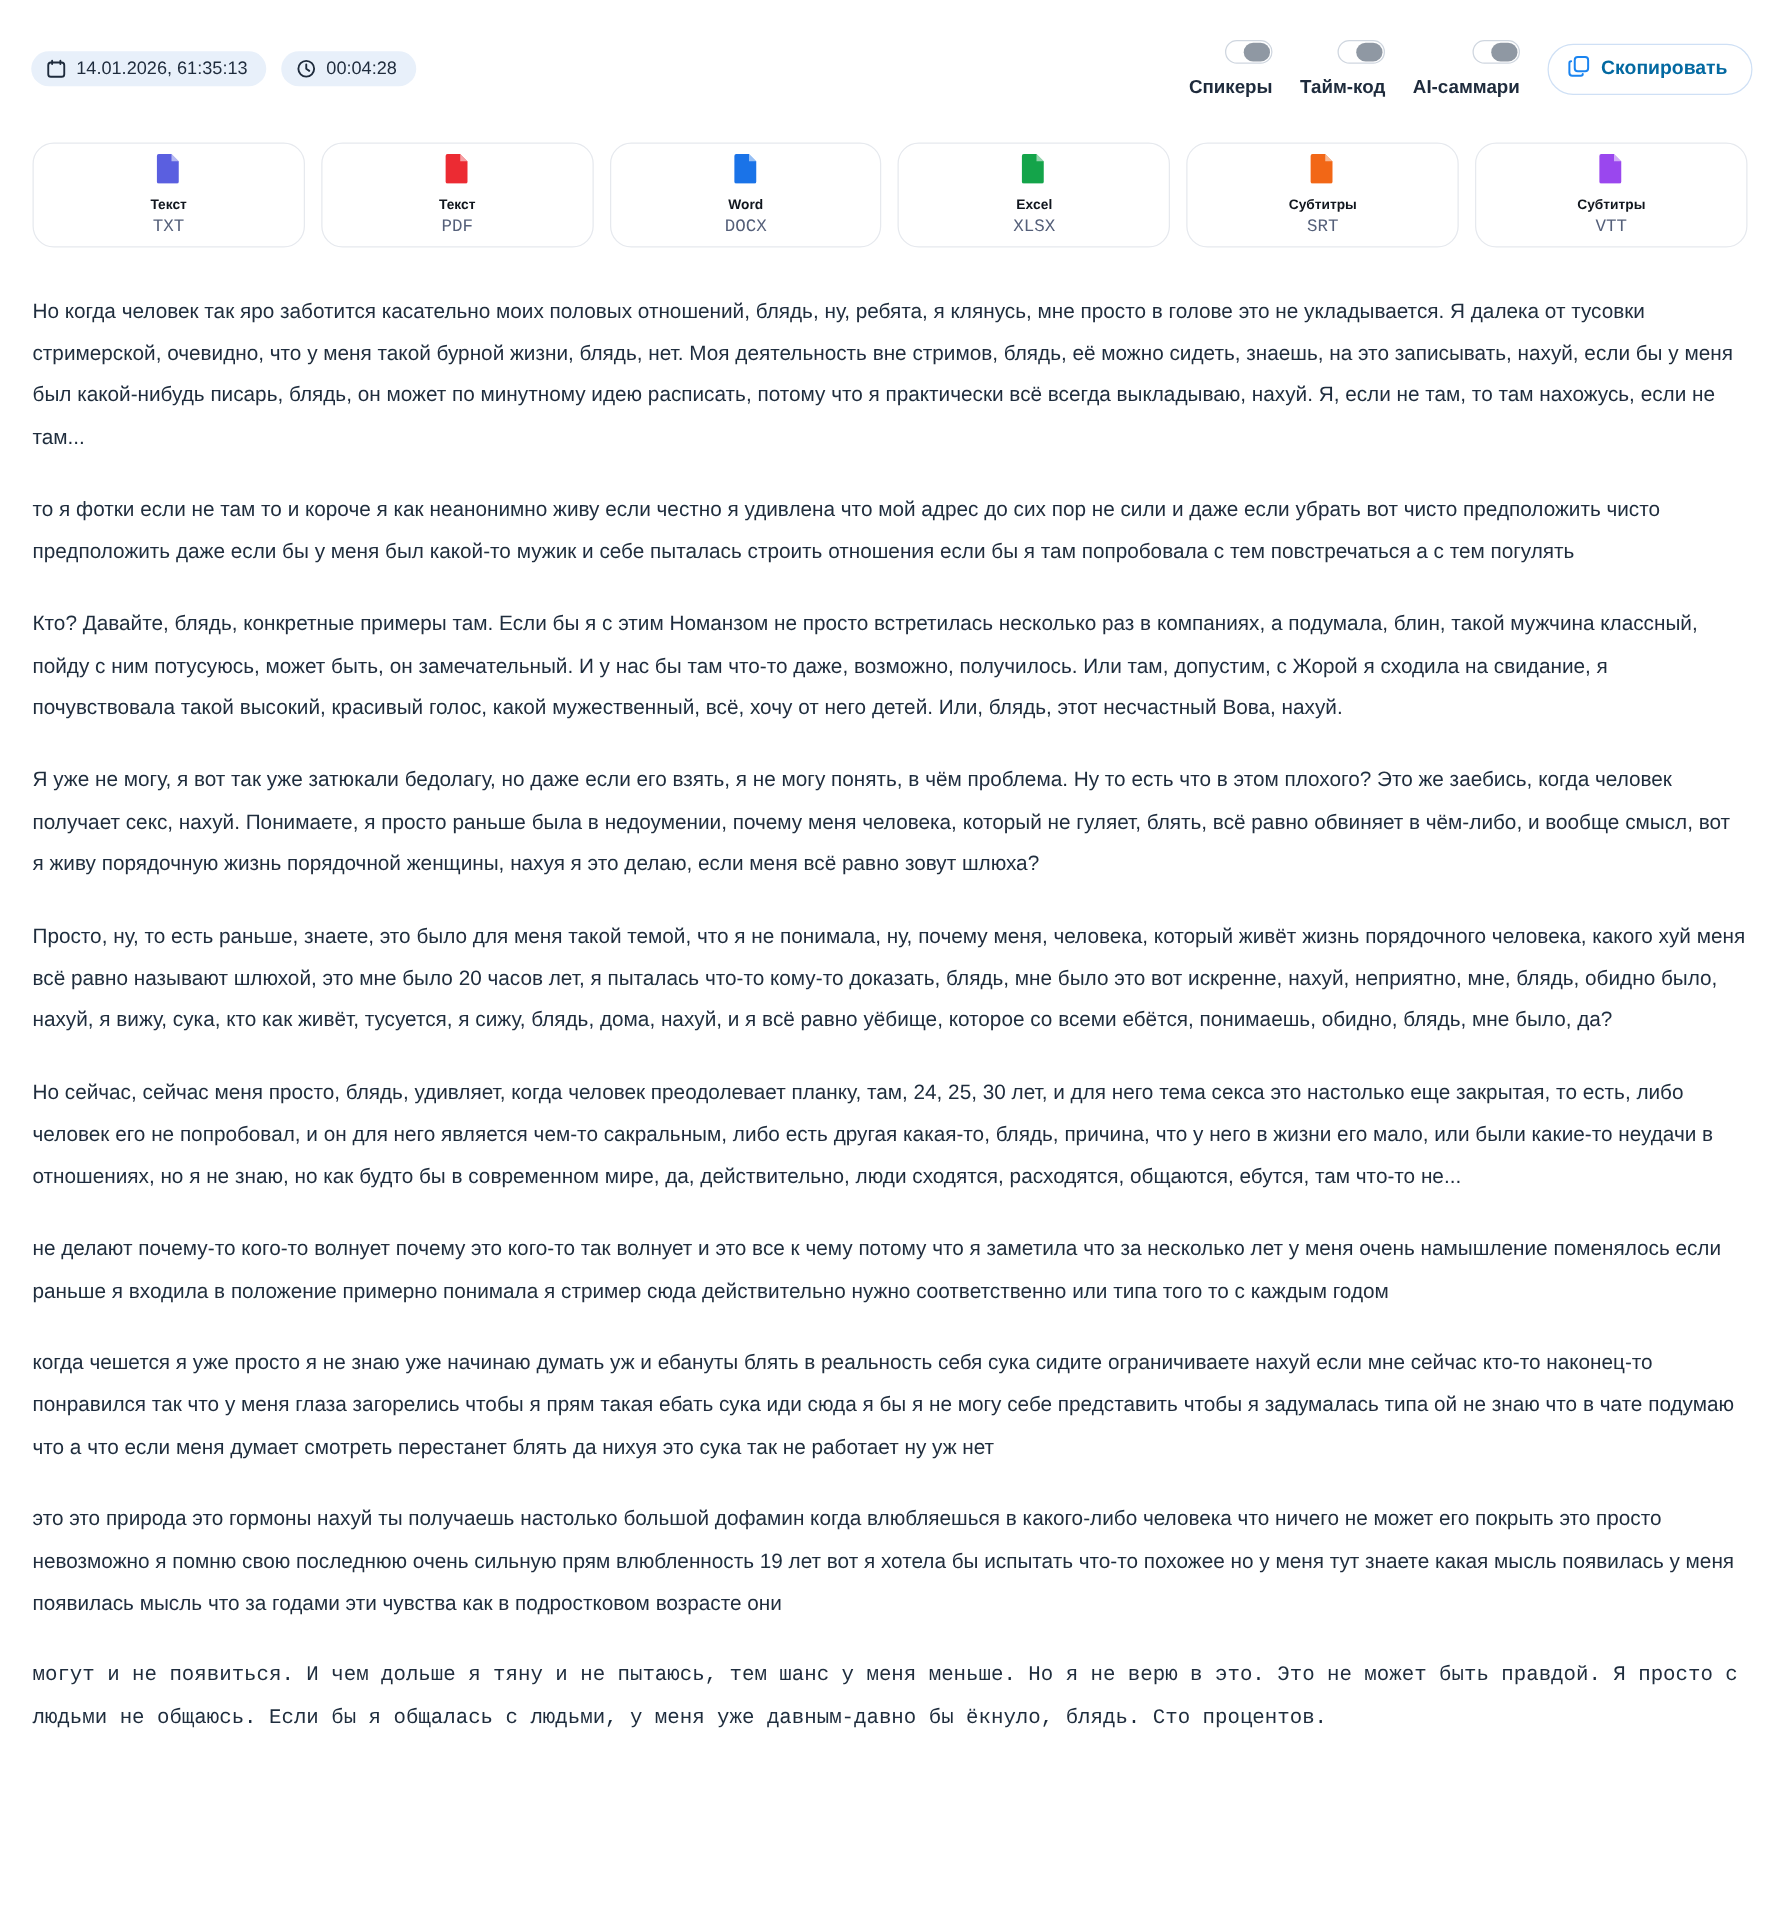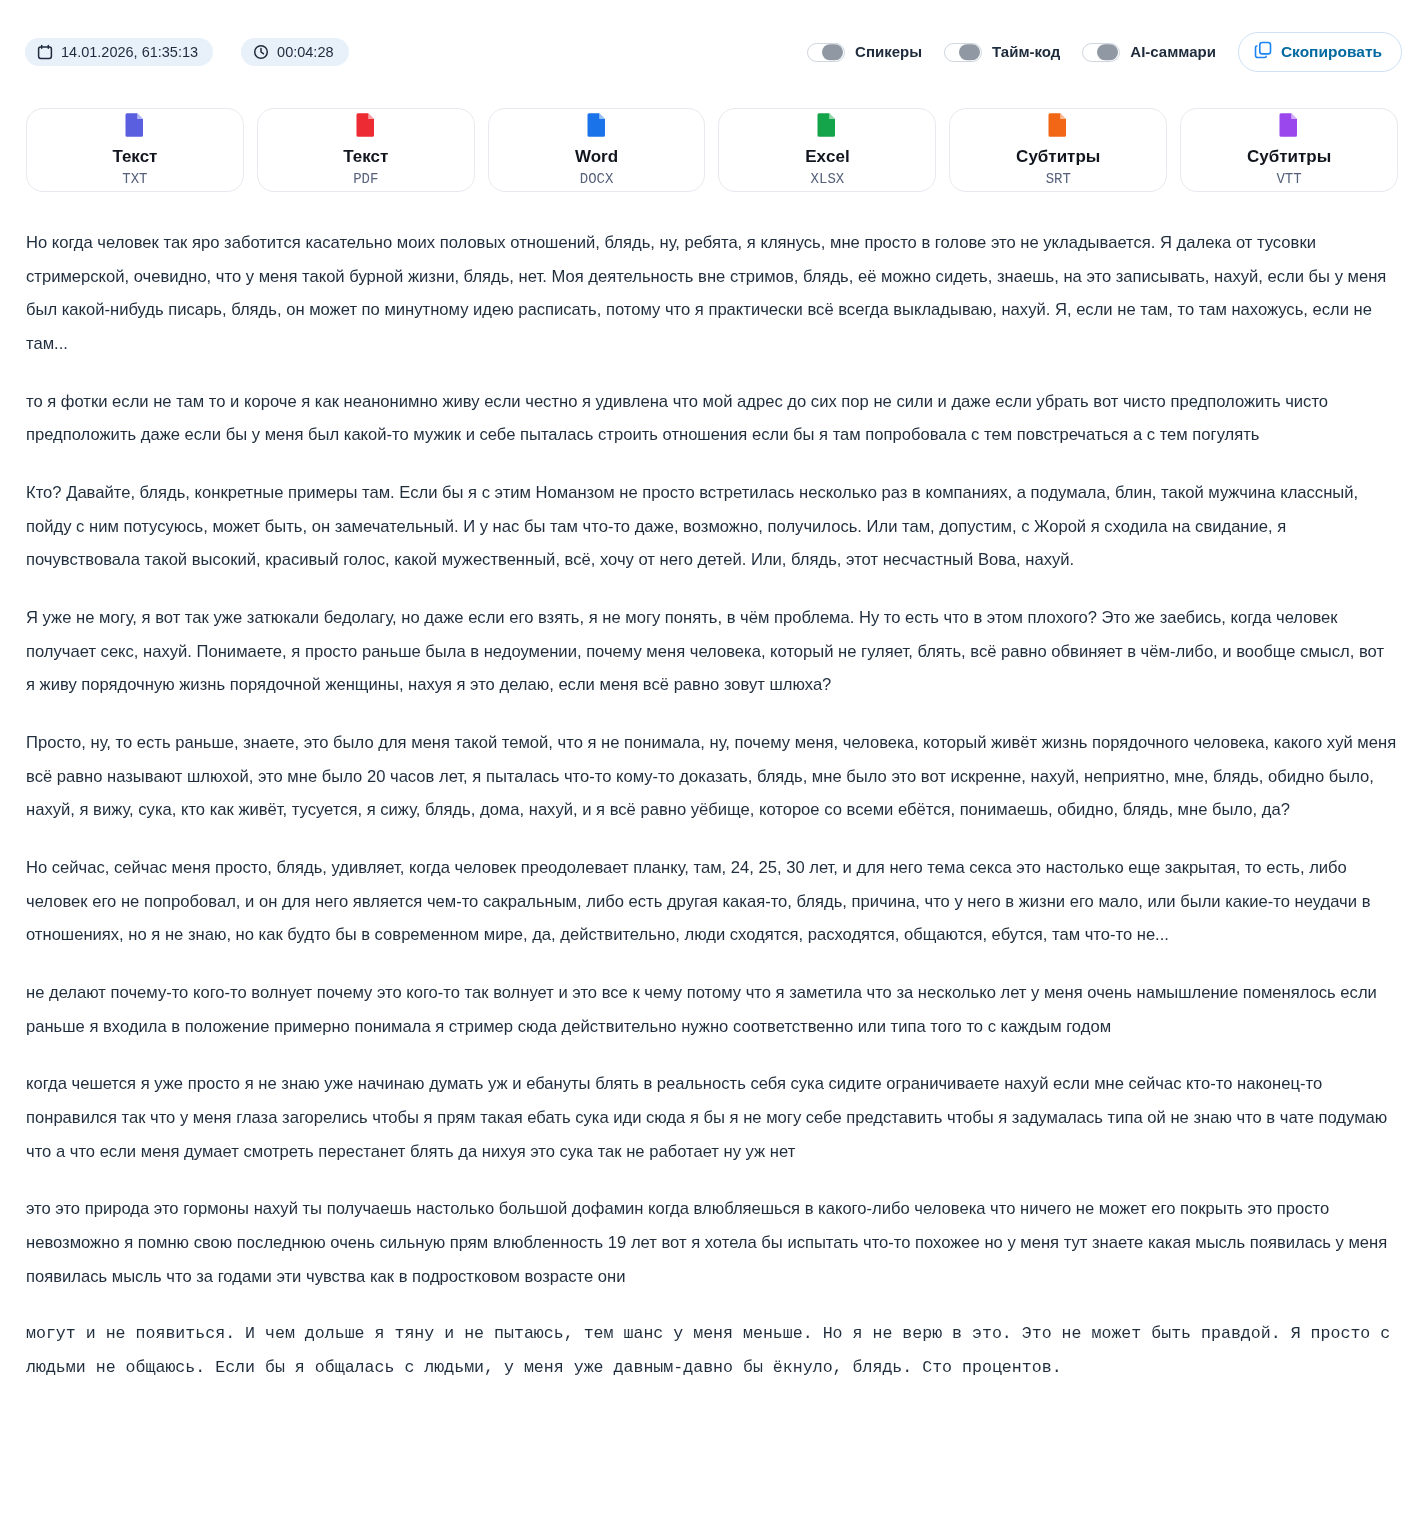--- a/index.html
+++ b/index.html
@@ -19,37 +19,37 @@
     color: #11161e;
     line-height: 1.15;
     margin: 4px 0 0 3px;
   }
   .header-row {
     display: flex;
     align-items: center;
     justify-content: space-between;
     margin-top: 14px;
   }
-  .meta-group { display: flex; gap: 28px; margin-left: 3px; }
+  .meta-group { display: flex; gap: 12px; margin-left: 3px; }
   .meta-chip {
     display: inline-flex;
     align-items: center;
     gap: 8px;
     background: #e8f0fa;
     color: #1e2b3c;
     border-radius: 999px;
     padding: 6px 15px 6px 12px;
     font-size: 14.5px;
     line-height: 1;
     white-space: nowrap;
   }
   .meta-chip svg { display: block; }
 
   .controls { display: flex; align-items: center; gap: 22px; }
-  .toggle-wrap { display: inline-flex; align-items: flex-start; gap: 10px; }
+  .toggle-wrap { display: inline-flex; align-items: flex-end; gap: 10px; flex-direction: column; }
   .toggle {
     width: 38px; height: 19px;
     border-radius: 999px;
     background: #ffffff;
     border: 1.5px solid #cfd6df;
     position: relative;
     flex: none;
   }
   .toggle .knob {
     position: absolute;
@@ -91,21 +91,21 @@
     border-radius: 17px;
     height: 84px;
     display: flex;
     flex-direction: column;
     align-items: center;
     justify-content: center;
     gap: 3px;
     cursor: pointer;
   }
   .card .doc-icon { margin-bottom: 3px; }
-  .card .card-title { font-size: 17px; font-weight: bold; color: #11161e; line-height: 1.2; }
+  .card .card-title { font-size: 11px; font-weight: bold; color: #11161e; line-height: 1.2; }
   .card .card-sub { font-size: 14px; color: #55607a; line-height: 1.2; font-family: Liberation Mono, monospace; }
 
   
   .transcript { margin-top: 34px; padding: 0 5px 30px 4px; }
   .transcript p {
     font-size: 16.6px;
     line-height: 2.03;
     color: #1f2d3d;
     margin: 0 0 24px 0;
     text-align: left;

